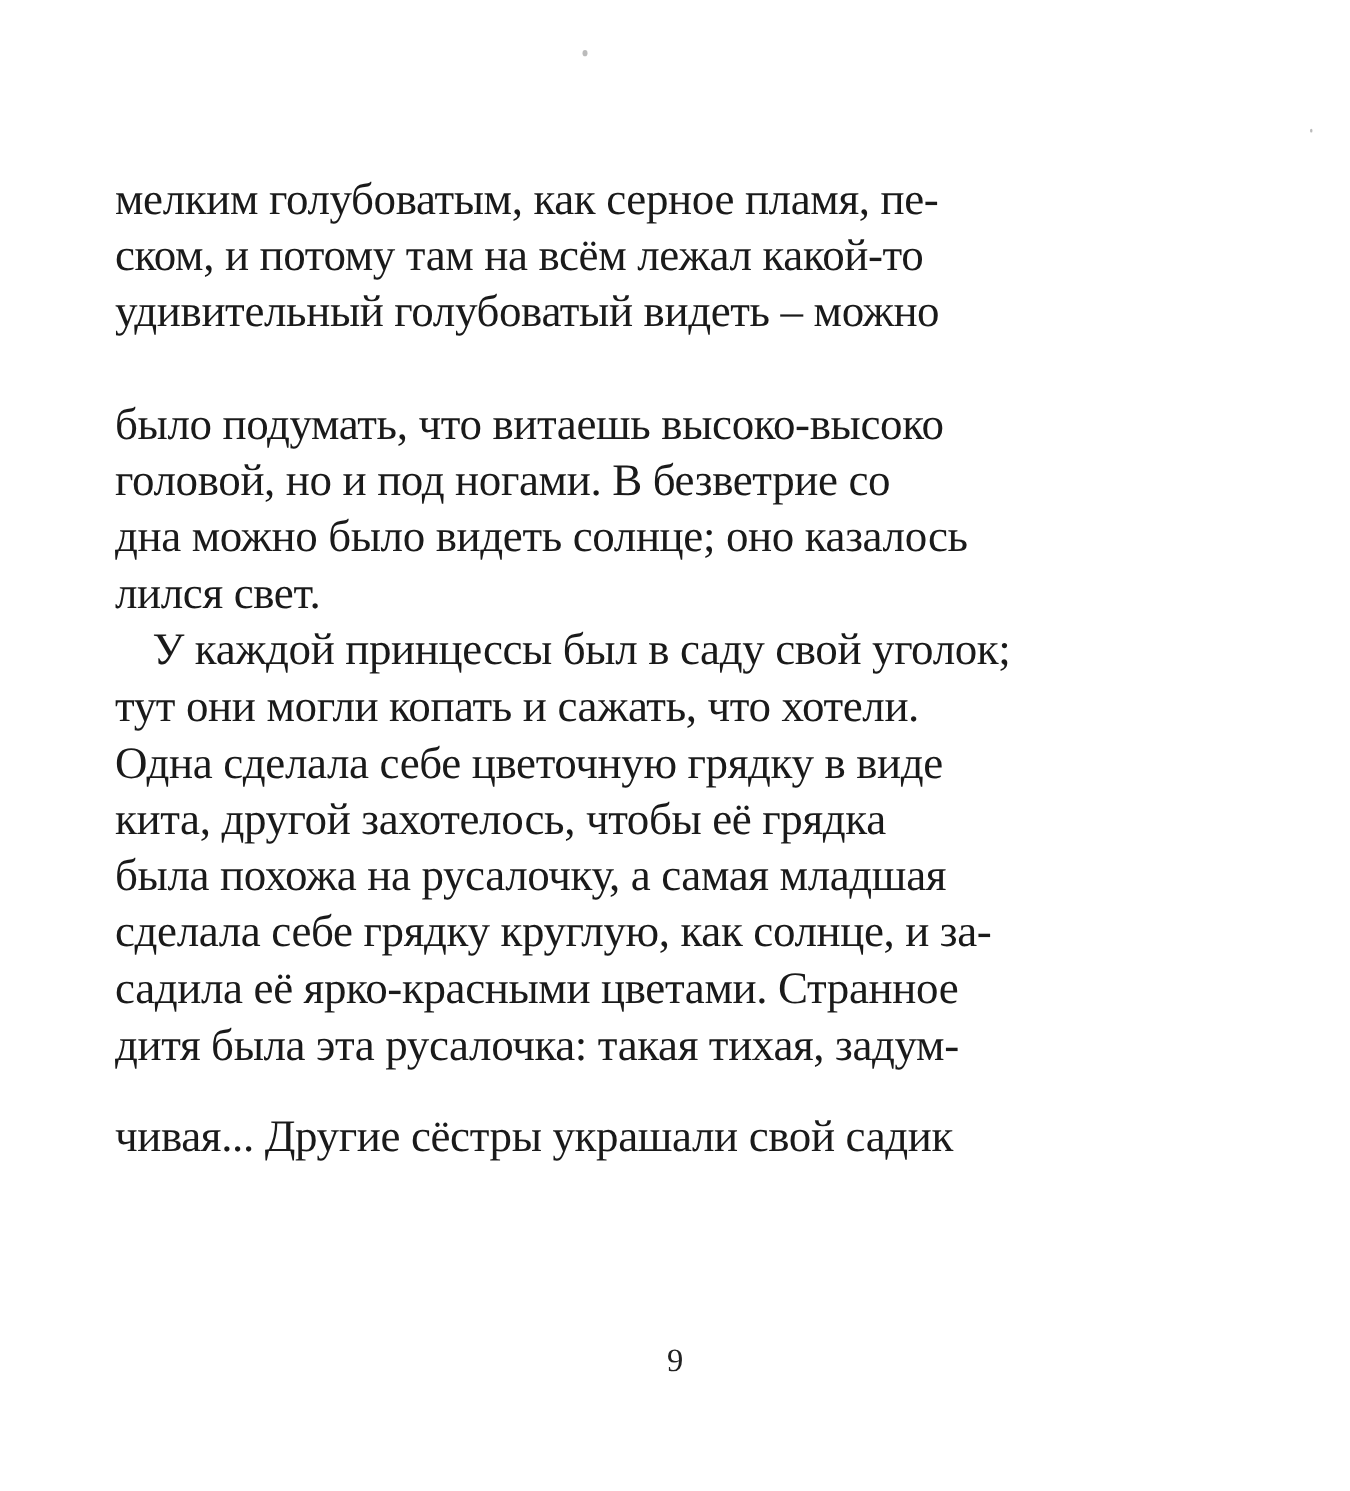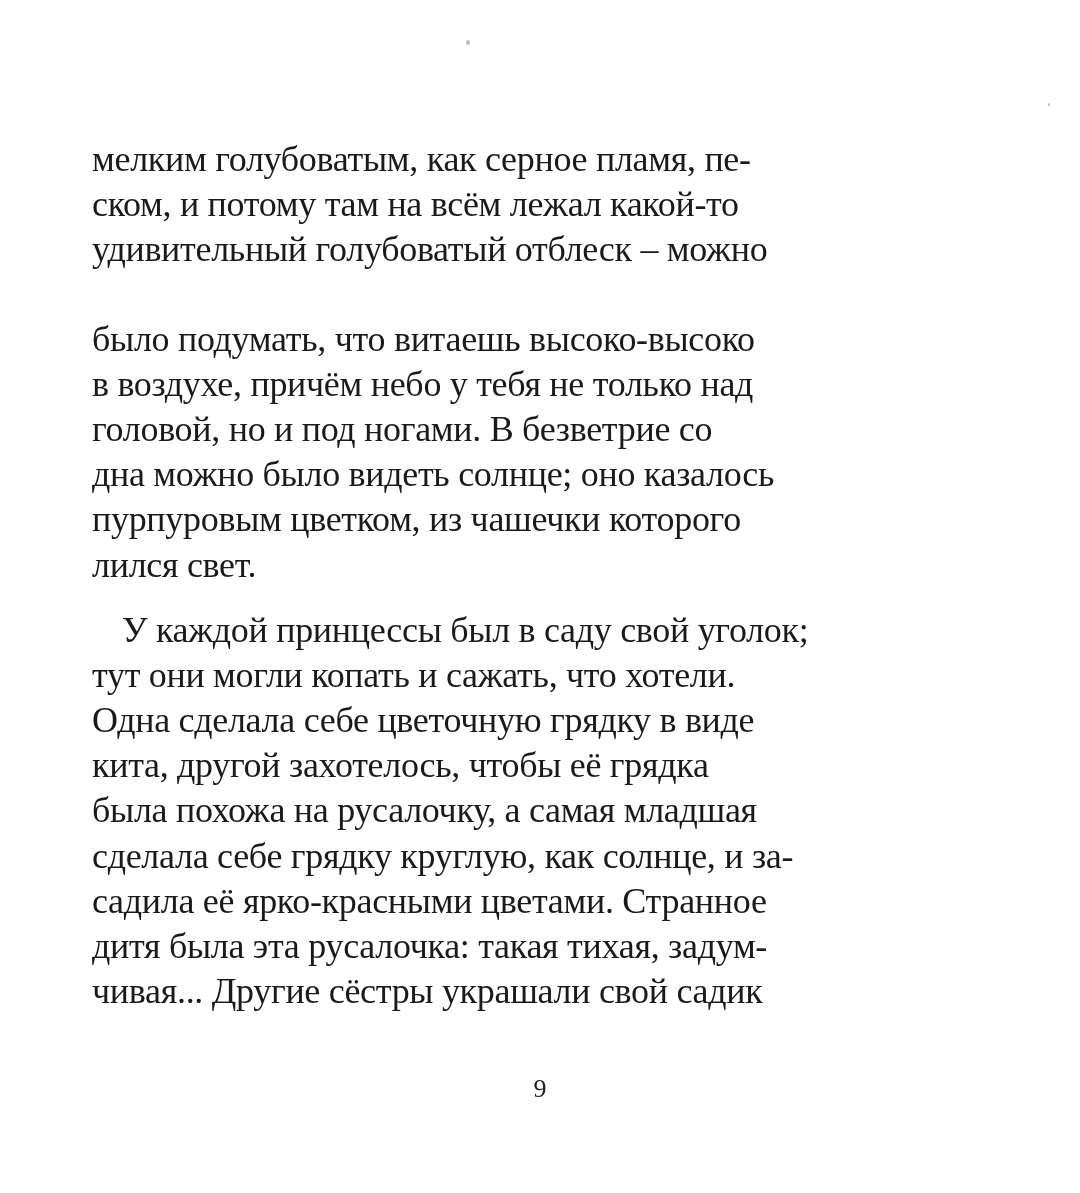--- a/index.html
+++ b/index.html
@@ -36,21 +36,20 @@
       white-space: nowrap;
       text-align: justify;
       text-align-last: justify;
       transform-origin: left center;
     }
     .line.last {
       text-align-last: left;
     }
     .line.indent {
       padding-left: 30px;
-      margin-top: 20px;
     }
     .page-number {
       position: absolute;
       left: 0;
       width: 1080px;
       top: 1074px;
       text-align: center;
       font-size: 26px;
       line-height: 30px;
       color: #222;
@@ -66,35 +65,33 @@
 
 <div class="page">
 
   <span class="speck" style="left:466px;top:40px;width:4px;height:5px;"></span>
   <span class="speck" style="left:1048px;top:103px;width:2px;height:3px;"></span>
 
   <div class="text-block">
     <div>
       <span class="line" style="text-align: left; text-align-last: left; word-spacing: 0px;">мелким голубоватым, как серное пламя, пе-</span>
       <span class="line" style="text-align: left; text-align-last: left; word-spacing: 0px;">ском, и потому там на всём лежал какой-то</span>
-      <span class="line" style="text-align: left; text-align-last: left; word-spacing: 0px;">удивительный голубоватый отблеск – можно</span>
+      <span class="line" style="text-align: left; text-align-last: left; word-spacing: 0px;">удивительный голубоватый видеть – можно</span>
       <span class="line" style="text-align: left; text-align-last: left; word-spacing: 0px; margin-top: 44px;">было подумать, что витаешь высоко-высоко</span>
-      <span class="line" style="text-align: left; text-align-last: left; word-spacing: 0px;">в воздухе, причём небо у тебя не только над</span>
       <span class="line" style="text-align: left; text-align-last: left; word-spacing: 0px;">головой, но и под ногами. В безветрие со</span>
       <span class="line" style="text-align: left; text-align-last: left; word-spacing: 0px;">дна можно было видеть солнце; оно казалось</span>
-      <span class="line" style="text-align: left; text-align-last: left; word-spacing: 0px;">пурпуровым цветком, из чашечки которого</span>
       <span class="line last">лился свет.</span>
     </div>
     <div>
       <span class="line indent" style="text-align: left; text-align-last: left; word-spacing: 0px;">У каждой принцессы был в саду свой уголок;</span>
       <span class="line" style="text-align: left; text-align-last: left; word-spacing: 0px;">тут они могли копать и сажать, что хотели.</span>
       <span class="line" style="text-align: left; text-align-last: left; word-spacing: 0px;">Одна сделала себе цветочную грядку в виде</span>
       <span class="line" style="text-align: left; text-align-last: left; word-spacing: 0px;">кита, другой захотелось, чтобы её грядка</span>
       <span class="line" style="text-align: left; text-align-last: left; word-spacing: 0px;">была похожа на русалочку, а самая младшая</span>
       <span class="line" style="text-align: left; text-align-last: left; word-spacing: 0px;">сделала себе грядку круглую, как солнце, и за-</span>
       <span class="line" style="text-align: left; text-align-last: left; word-spacing: 0px;">садила её ярко-красными цветами. Странное</span>
       <span class="line" style="text-align: left; text-align-last: left; word-spacing: 0px;">дитя была эта русалочка: такая тихая, задум-</span>
-      <span class="line" style="text-align: center; text-align-last: left; word-spacing: 0px;">чивая... Другие сёстры украшали свой садик</span>
+      <span class="line" style="text-align: center; text-align-last: left; word-spacing: 0px; margin-top: 28px;">чивая... Другие сёстры украшали свой садик</span>
     </div>
   </div>
 
   <div class="page-number">9</div>
 </div>
 
 </body></html>

